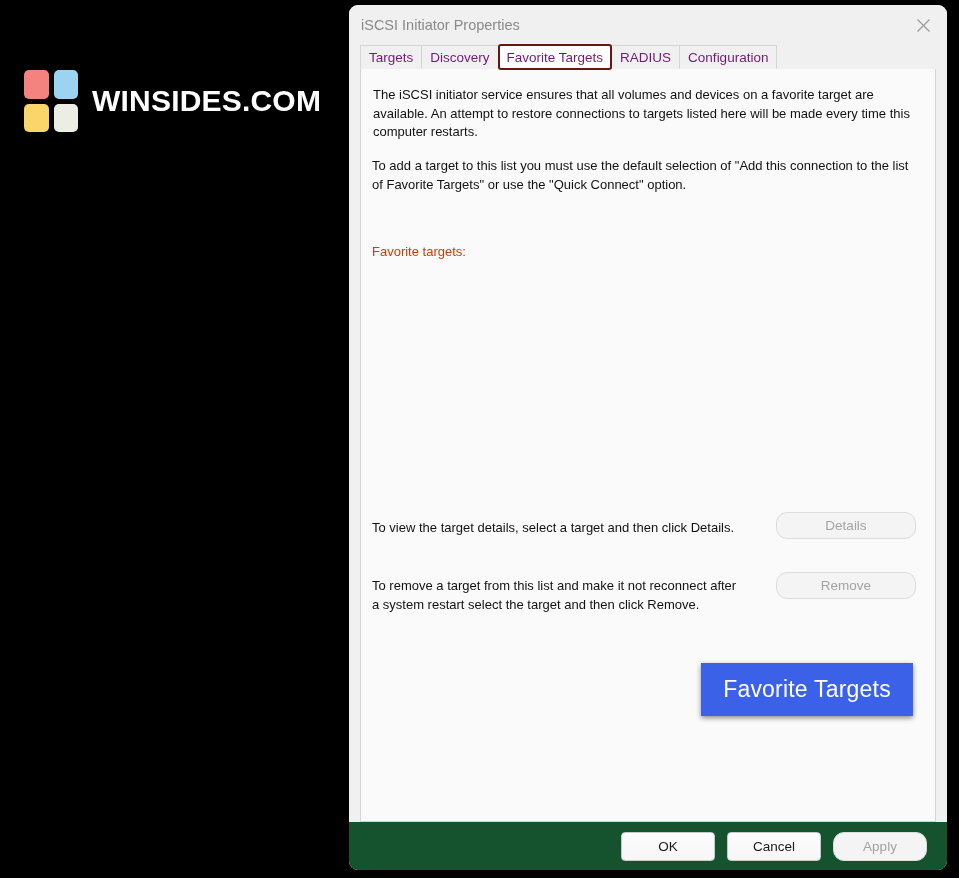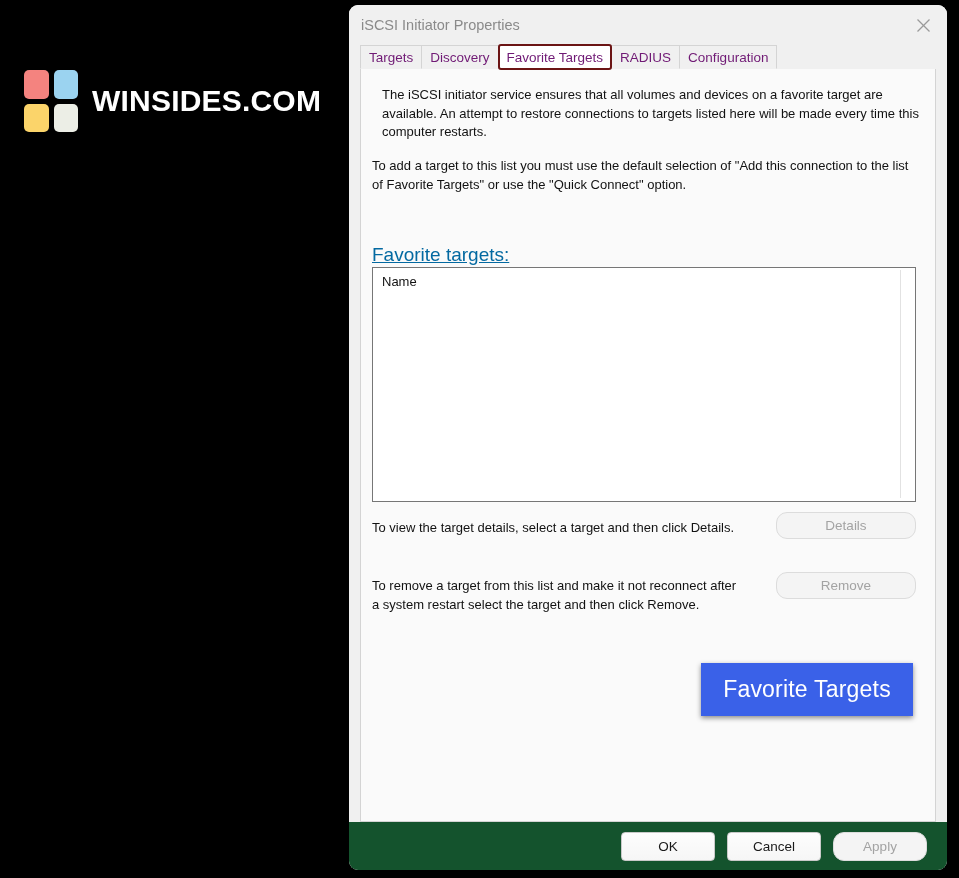--- a/index.html
+++ b/index.html
@@ -120,29 +120,28 @@
     border-top: none;
   }
 
   .para {
     position: absolute;
     font-size: 13px;
     line-height: 18.5px;
     color: #121212;
     font-family: "Liberation Sans", sans-serif;
   }
-  #desc1 { left: 21px; top: 17px; width: 548px; }
+  #desc1 { left: 12px; top: 17px; width: 548px; }
   #desc2 { left: 11px; top: 88px; width: 548px; }
 
   #fav-label {
     position: absolute;
     left: 11px; top: 175px;
-    font-size: 19px;
-    color: #0369a1;
-    text-decoration: underline;
+    font-size: 13px;
+    color: #c2410c;
   }
 
   
   .btn {
     font-size: 13.5px;
     color: #1a1a1a;
     background: linear-gradient(#fdfdfd, #f6f6f6);
     border: 1px solid #c9c9c9;
     border-radius: 4px;
     display: flex;
@@ -265,24 +264,20 @@
   </div>
 
   <div id="tabpage">
 
     <div class="para" id="desc1">The iSCSI initiator service ensures that all volumes and devices on a favorite target are available.  An attempt to restore connections to targets listed here will be made every time this computer restarts.</div>
     <div class="para" id="desc2">To add a target to this list you must use the default selection of "Add this connection to the list of Favorite Targets" or use the "Quick Connect" option.</div>
 
     <div id="fav-label">Favorite targets:</div>
 
 
-    <div id="list-box">
-      <div id="list-header">Name</div>
-      <div id="list-col-divider"></div>
-    </div>
 
     <div class="para" id="details-text">To view the target details, select a target and then click Details.</div>
     <div class="btn disabled" id="details-btn">Details</div>
 
     <div class="para" id="remove-text">To remove a target from this list and make it not reconnect after a system restart select the target and then click Remove.</div>
     <div class="btn disabled" id="remove-btn">Remove</div>
 
     <div id="callout">Favorite Targets</div>
   </div>
 

